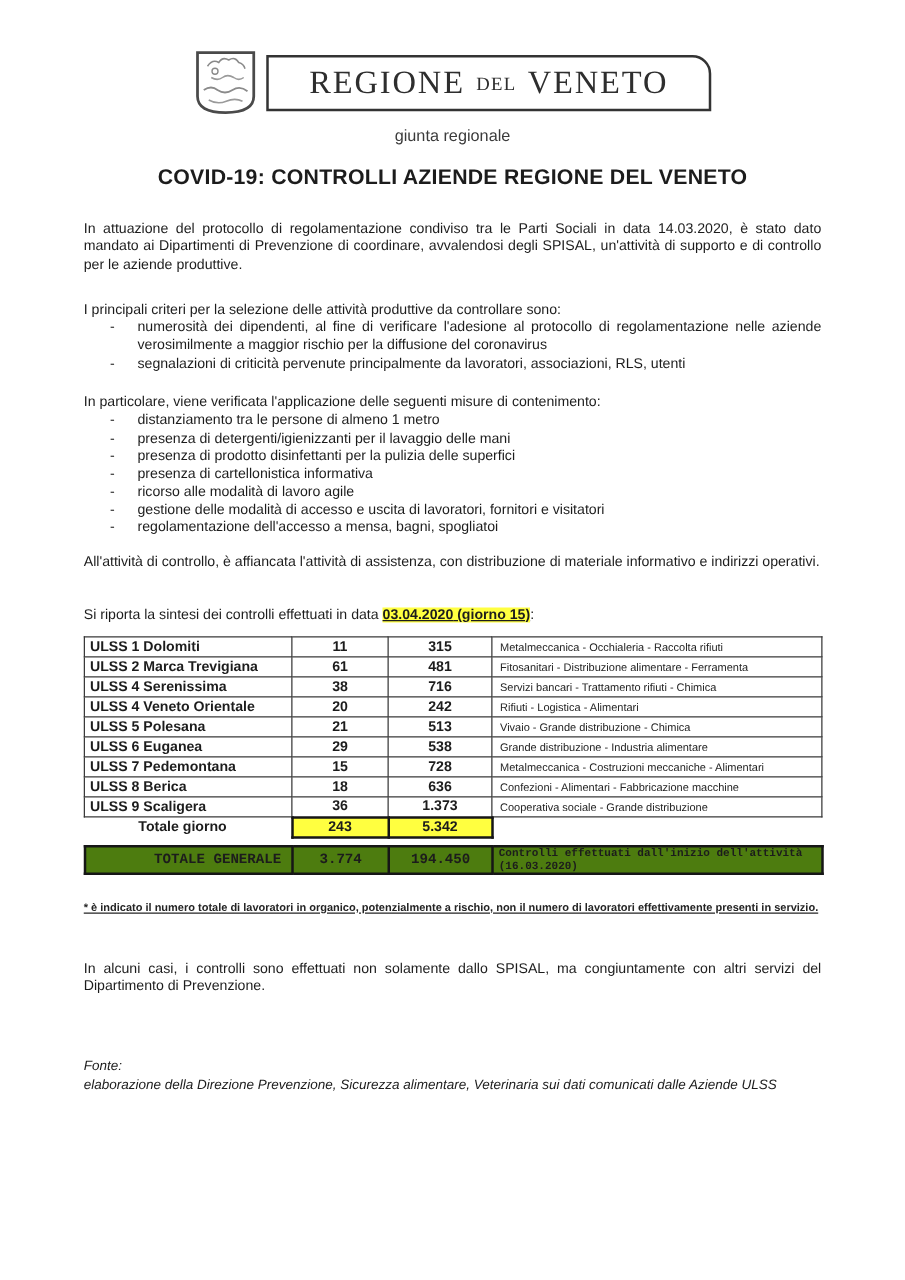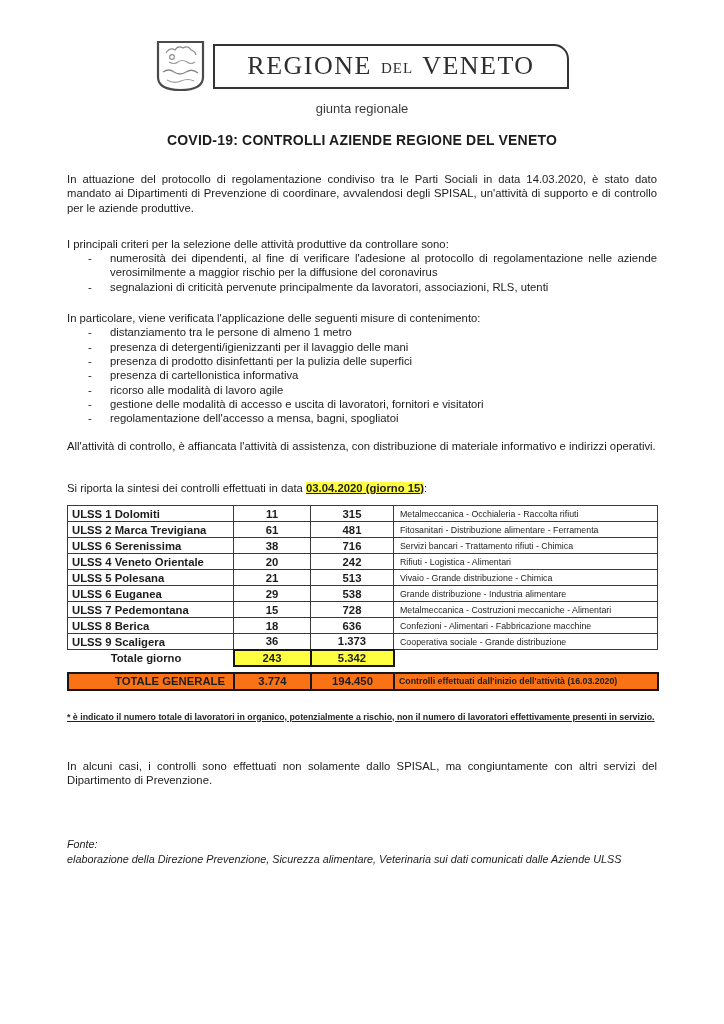--- a/index.html
+++ b/index.html
@@ -15,21 +15,21 @@
   .shield { width:51px; height:52px; flex:0 0 51px; }
   .logo-box {
     width:356px; height:45px; border:2px solid #333;
     border-top-right-radius:15px;
     display:flex; align-items:center; justify-content:center; gap:9px;
     font-family:"Liberation Serif", serif; color:#2e2e2e;
   }
   .logo-big { font-size:26px; letter-spacing:1.5px; }
   .logo-small { font-size:15px; letter-spacing:1px; padding-top:4px; }
   .giunta { text-align:center; font-size:13px; color:#3b3b3b; margin-top:9px; }
-  .doc-title { text-align:center; font-weight:bold; font-size:14px; margin-top:16px; letter-spacing:0.2px; }
+  .doc-title { text-align:center; font-weight:bold; font-size:17px; margin-top:16px; letter-spacing:0.2px; }
 
   
   .para { font-size:11.3px; line-height:14.3px; text-align:justify; }
   .p1 { margin-top:24px; }
   .intro1 { margin-top:22px; }
   .intro2 { margin-top:17px; }
   .assist { margin-top:14px; }
   .li { display:flex; font-size:11.3px; line-height:14.3px; }
   .dash { flex:0 0 43px; padding-left:21px; }
   .li-text { flex:1; text-align:justify; }
@@ -44,21 +44,21 @@
   .col-ente { width:166px; } .col-az { width:77px; } .col-lav { width:83px; } .col-set { width:264px; }
   td.ente { font-weight:bold; font-size:11.3px; padding:0 4px; }
   td.num  { font-weight:bold; font-size:11.3px; text-align:center; }
   td.sect { font-size:8.8px; padding:0 6px; color:#242424; }
   tr.tg td { border:none; }
   td.tg-label { font-weight:bold; font-size:11.3px; text-align:center; padding-right:8px; }
   td.tg-num { background:#ffff40; border:2px solid #161616 !important; font-weight:bold; font-size:11.3px; text-align:center; }
 
   
   .gtable { border-collapse:collapse; width:590px; margin-top:5px; table-layout:fixed; }
-  .gtable td { background:#f97316; border:2px solid #161616; height:17px; vertical-align:middle; font-weight:bold; }
+  .gtable td { background:#4d7c0f; border:2px solid #161616; height:17px; vertical-align:middle; font-weight:bold;font-family:Liberation Mono, monospace; }
   .g-label { font-size:11.3px; text-align:right; padding-right:8px; }
   .g-num { font-size:11.3px; text-align:center; }
   .g-note { font-size:8.8px; padding:0 4px; }
 
   .footnote { margin-top:21px; font-size:8.8px; font-weight:bold; text-decoration:underline; color:#242424; }
   .closing { margin-top:37px; }
   .fonte { margin-top:50px; font-style:italic; font-size:10.8px; line-height:15px; }
 </style>
 </head>
 <body>
@@ -146,21 +146,21 @@
       <td class="num">315</td>
       <td class="sect">Metalmeccanica - Occhialeria - Raccolta rifiuti</td>
     </tr>
     <tr>
       <td class="ente">ULSS 2 Marca Trevigiana</td>
       <td class="num">61</td>
       <td class="num">481</td>
       <td class="sect">Fitosanitari - Distribuzione alimentare - Ferramenta</td>
     </tr>
     <tr>
-      <td class="ente">ULSS 6 Serenissima</td>
+      <td class="ente">ULSS 4 Serenissima</td>
       <td class="num">38</td>
       <td class="num">716</td>
       <td class="sect">Servizi bancari - Trattamento rifiuti - Chimica</td>
     </tr>
     <tr>
       <td class="ente">ULSS 4 Veneto Orientale</td>
       <td class="num">20</td>
       <td class="num">242</td>
       <td class="sect">Rifiuti - Logistica - Alimentari</td>
     </tr>

